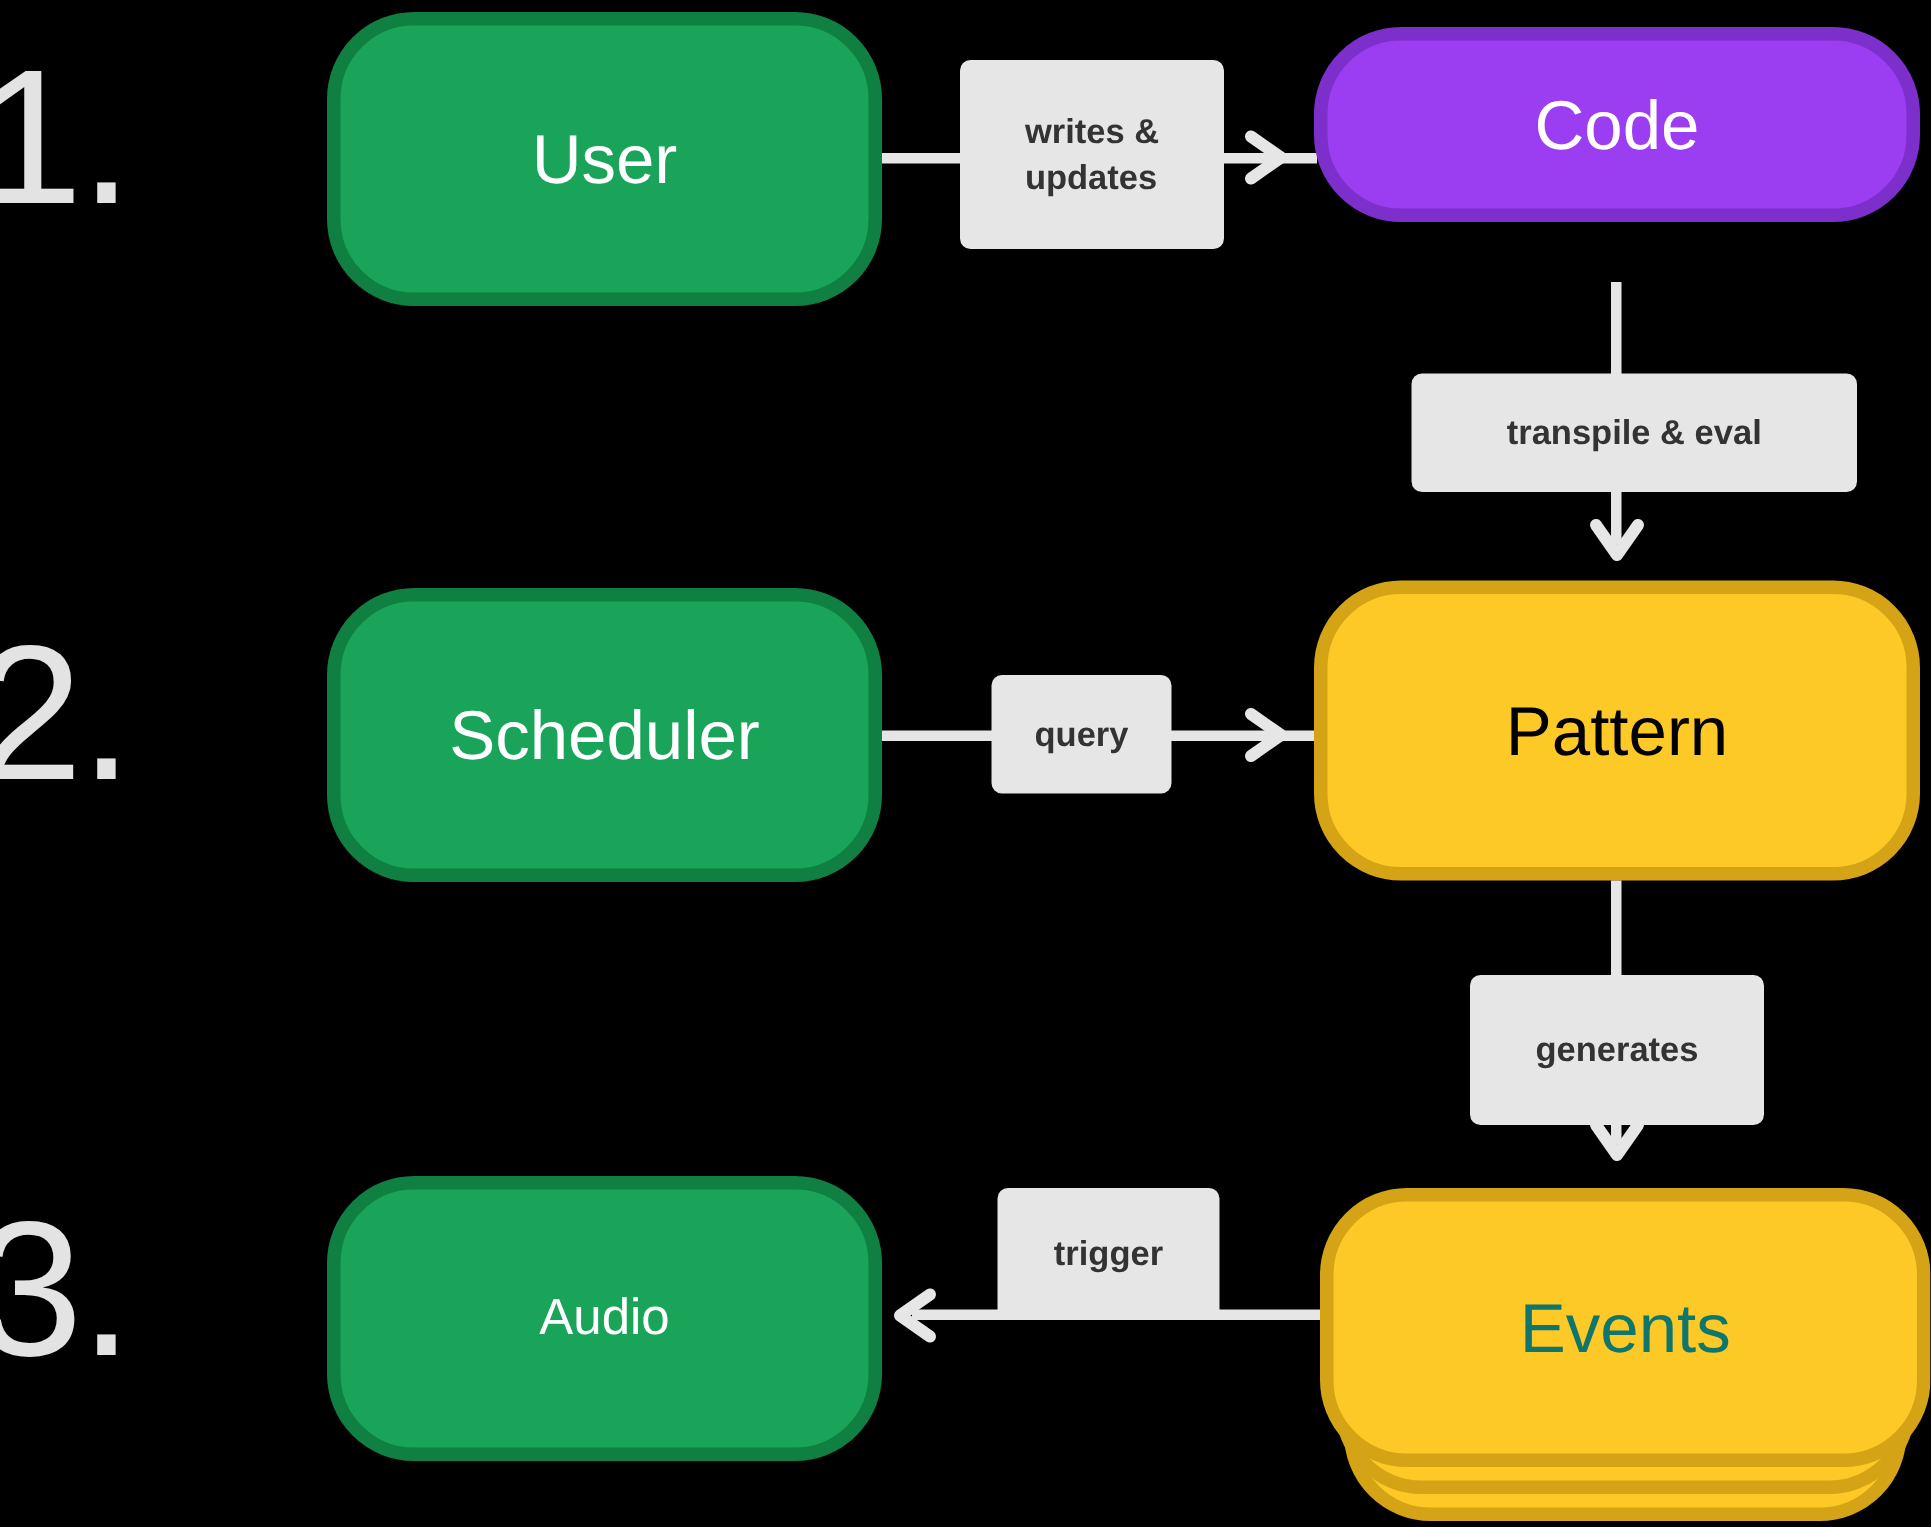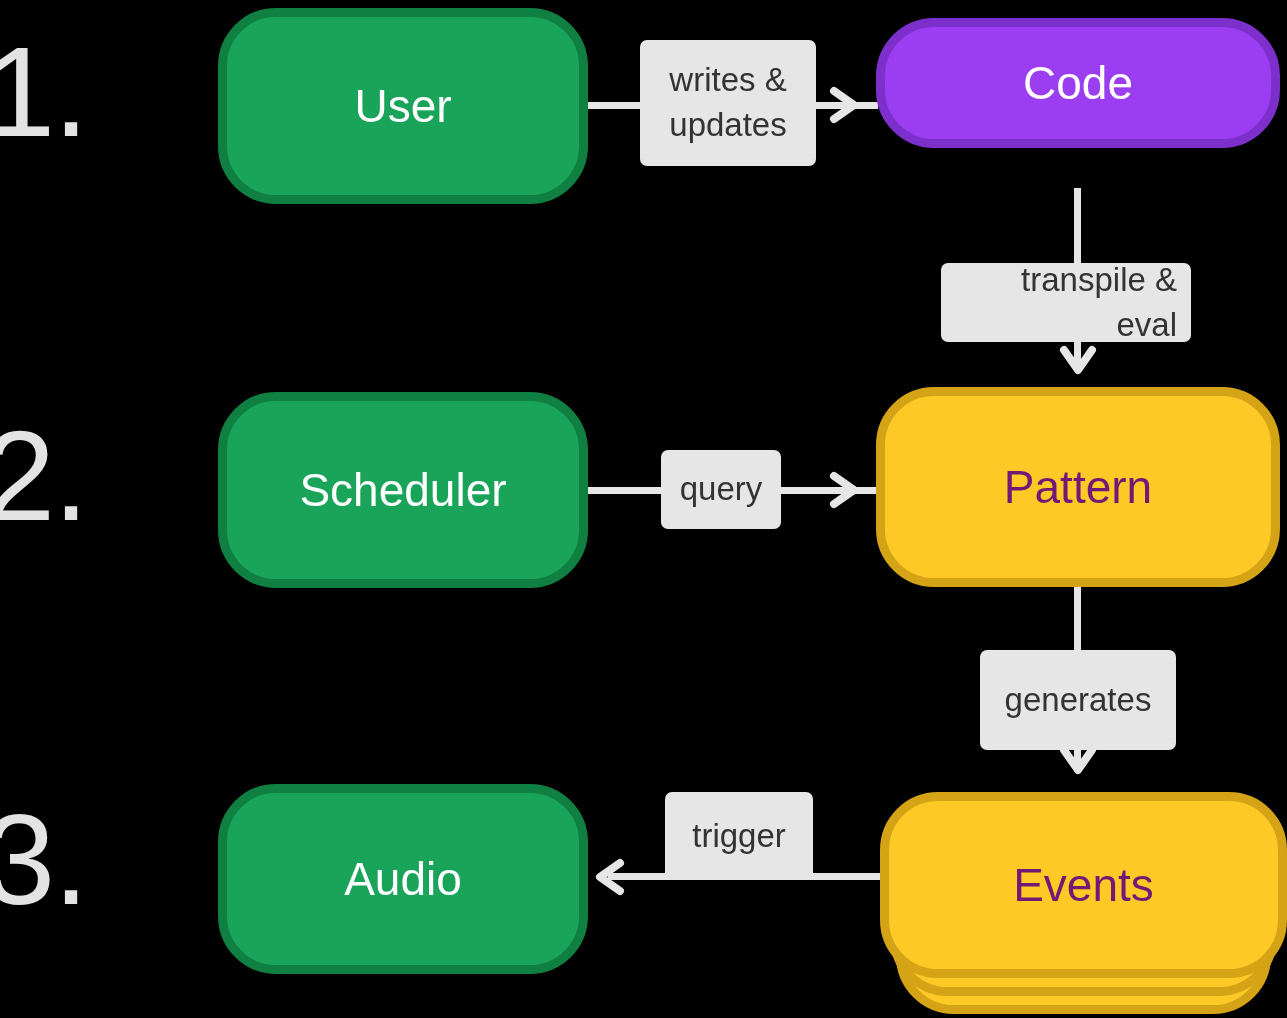--- a/index.html
+++ b/index.html
@@ -51,39 +51,39 @@
     color: #ffffff;
   }
   .node.purple {
     background: #9b3df0;
     border-color: #7c2fcb;
     color: #ffffff;
   }
   .node.yellow {
     background: #fcc926;
     border-color: #d5a316;
-    color: #701a75;
+    color: #000000;
   }
   .node-label { display: block; }
 
   
   .stack {
     position: absolute;
   }
   .stack .layer {
     position: absolute;
     border-radius: 58px;
     border: 9px solid #d5a316;
     background: #fcc926;
   }
   .stack .layer.top {
     display: flex;
     align-items: center;
     justify-content: center;
-    color: #701a75;
+    color: #0f766e;
     font-family: "Liberation Sans", sans-serif;
     font-size: 46px;
   }
 
   
   .conn-line {
     position: absolute;
     background: #e6e6e6;
   }
   .conn-line.h { height: 7px; }
@@ -95,27 +95,27 @@
   }
   .arrowhead svg { display: block; overflow: visible; }
 
   
   .edge-label {
     position: absolute;
     background: #e6e6e6;
     color: #333333;
     border-radius: 7px;
     font-family: "Liberation Sans", sans-serif;
-    font-weight: normal;
-    font-size: 33px;
+    font-weight: bold;
+    font-size: 23px;
     line-height: 1.35;
     display: flex;
     align-items: center;
     justify-content: center;
-    text-align: right;
+    text-align: left;
     padding: 10px 14px;
     white-space: pre-line;
   }
 </style>
 </head>
 <body>
 
 <div id="stage">
 
   <div class="step-num" style="left:-16px; top:28px;">1.</div>
@@ -142,21 +142,21 @@
   </div>
 
   <div class="conn-line v" style="left:1074px; top:188px; width:7px; height:175px;"></div>
 
   <div class="arrowhead" style="left:1058px; top:342px;">
     <svg width="40" height="40" viewBox="0 0 40 40" fill="none">
       <path d="M6 8 L20 28 L34 8" stroke="#e6e6e6" stroke-width="8" stroke-linecap="round" stroke-linejoin="round"></path>
     </svg>
   </div>
 
-  <div class="edge-label" style="left:941px; top:263px; width:250px; height:79px;">transpile &amp; eval</div>
+  <div class="edge-label" style="left:941px; top:249px; width:297px; height:79px;">transpile &amp; eval</div>
 
   <div class="node green" style="left:218px; top:392px; width:370px; height:196px; font-size:46px;">
     <span class="node-label">Scheduler</span>
   </div>
 
   <div class="conn-line h" style="left:588px; top:487px; width:290px;"></div>
 
   <div class="arrowhead" style="left:828px; top:470px;">
     <svg width="40" height="40" viewBox="0 0 40 40" fill="none">
       <path d="M6 6 L26 20 L6 34" stroke="#e6e6e6" stroke-width="8" stroke-linecap="round" stroke-linejoin="round"></path>
@@ -172,21 +172,21 @@
   <div class="conn-line v" style="left:1074px; top:587px; width:7px; height:176px;"></div>
 
   <div class="arrowhead" style="left:1058px; top:742px;">
     <svg width="40" height="40" viewBox="0 0 40 40" fill="none">
       <path d="M6 8 L20 28 L34 8" stroke="#e6e6e6" stroke-width="8" stroke-linecap="round" stroke-linejoin="round"></path>
     </svg>
   </div>
 
   <div class="edge-label" style="left:980px; top:650px; width:196px; height:100px;">generates</div>
 
-  <div class="node green" style="left:218px; top:784px; width:370px; height:190px; font-size:46px;">
+  <div class="node green" style="left:218px; top:784px; width:370px; height:190px; font-size:34px;">
     <span class="node-label">Audio</span>
   </div>
 
   <div class="conn-line h" style="left:608px; top:873px; width:288px;"></div>
 
   <div class="arrowhead" style="left:592px; top:857px;">
     <svg width="40" height="40" viewBox="0 0 40 40" fill="none">
       <path d="M28 6 L8 20 L28 34" stroke="#e6e6e6" stroke-width="8" stroke-linecap="round" stroke-linejoin="round"></path>
     </svg>
   </div>

